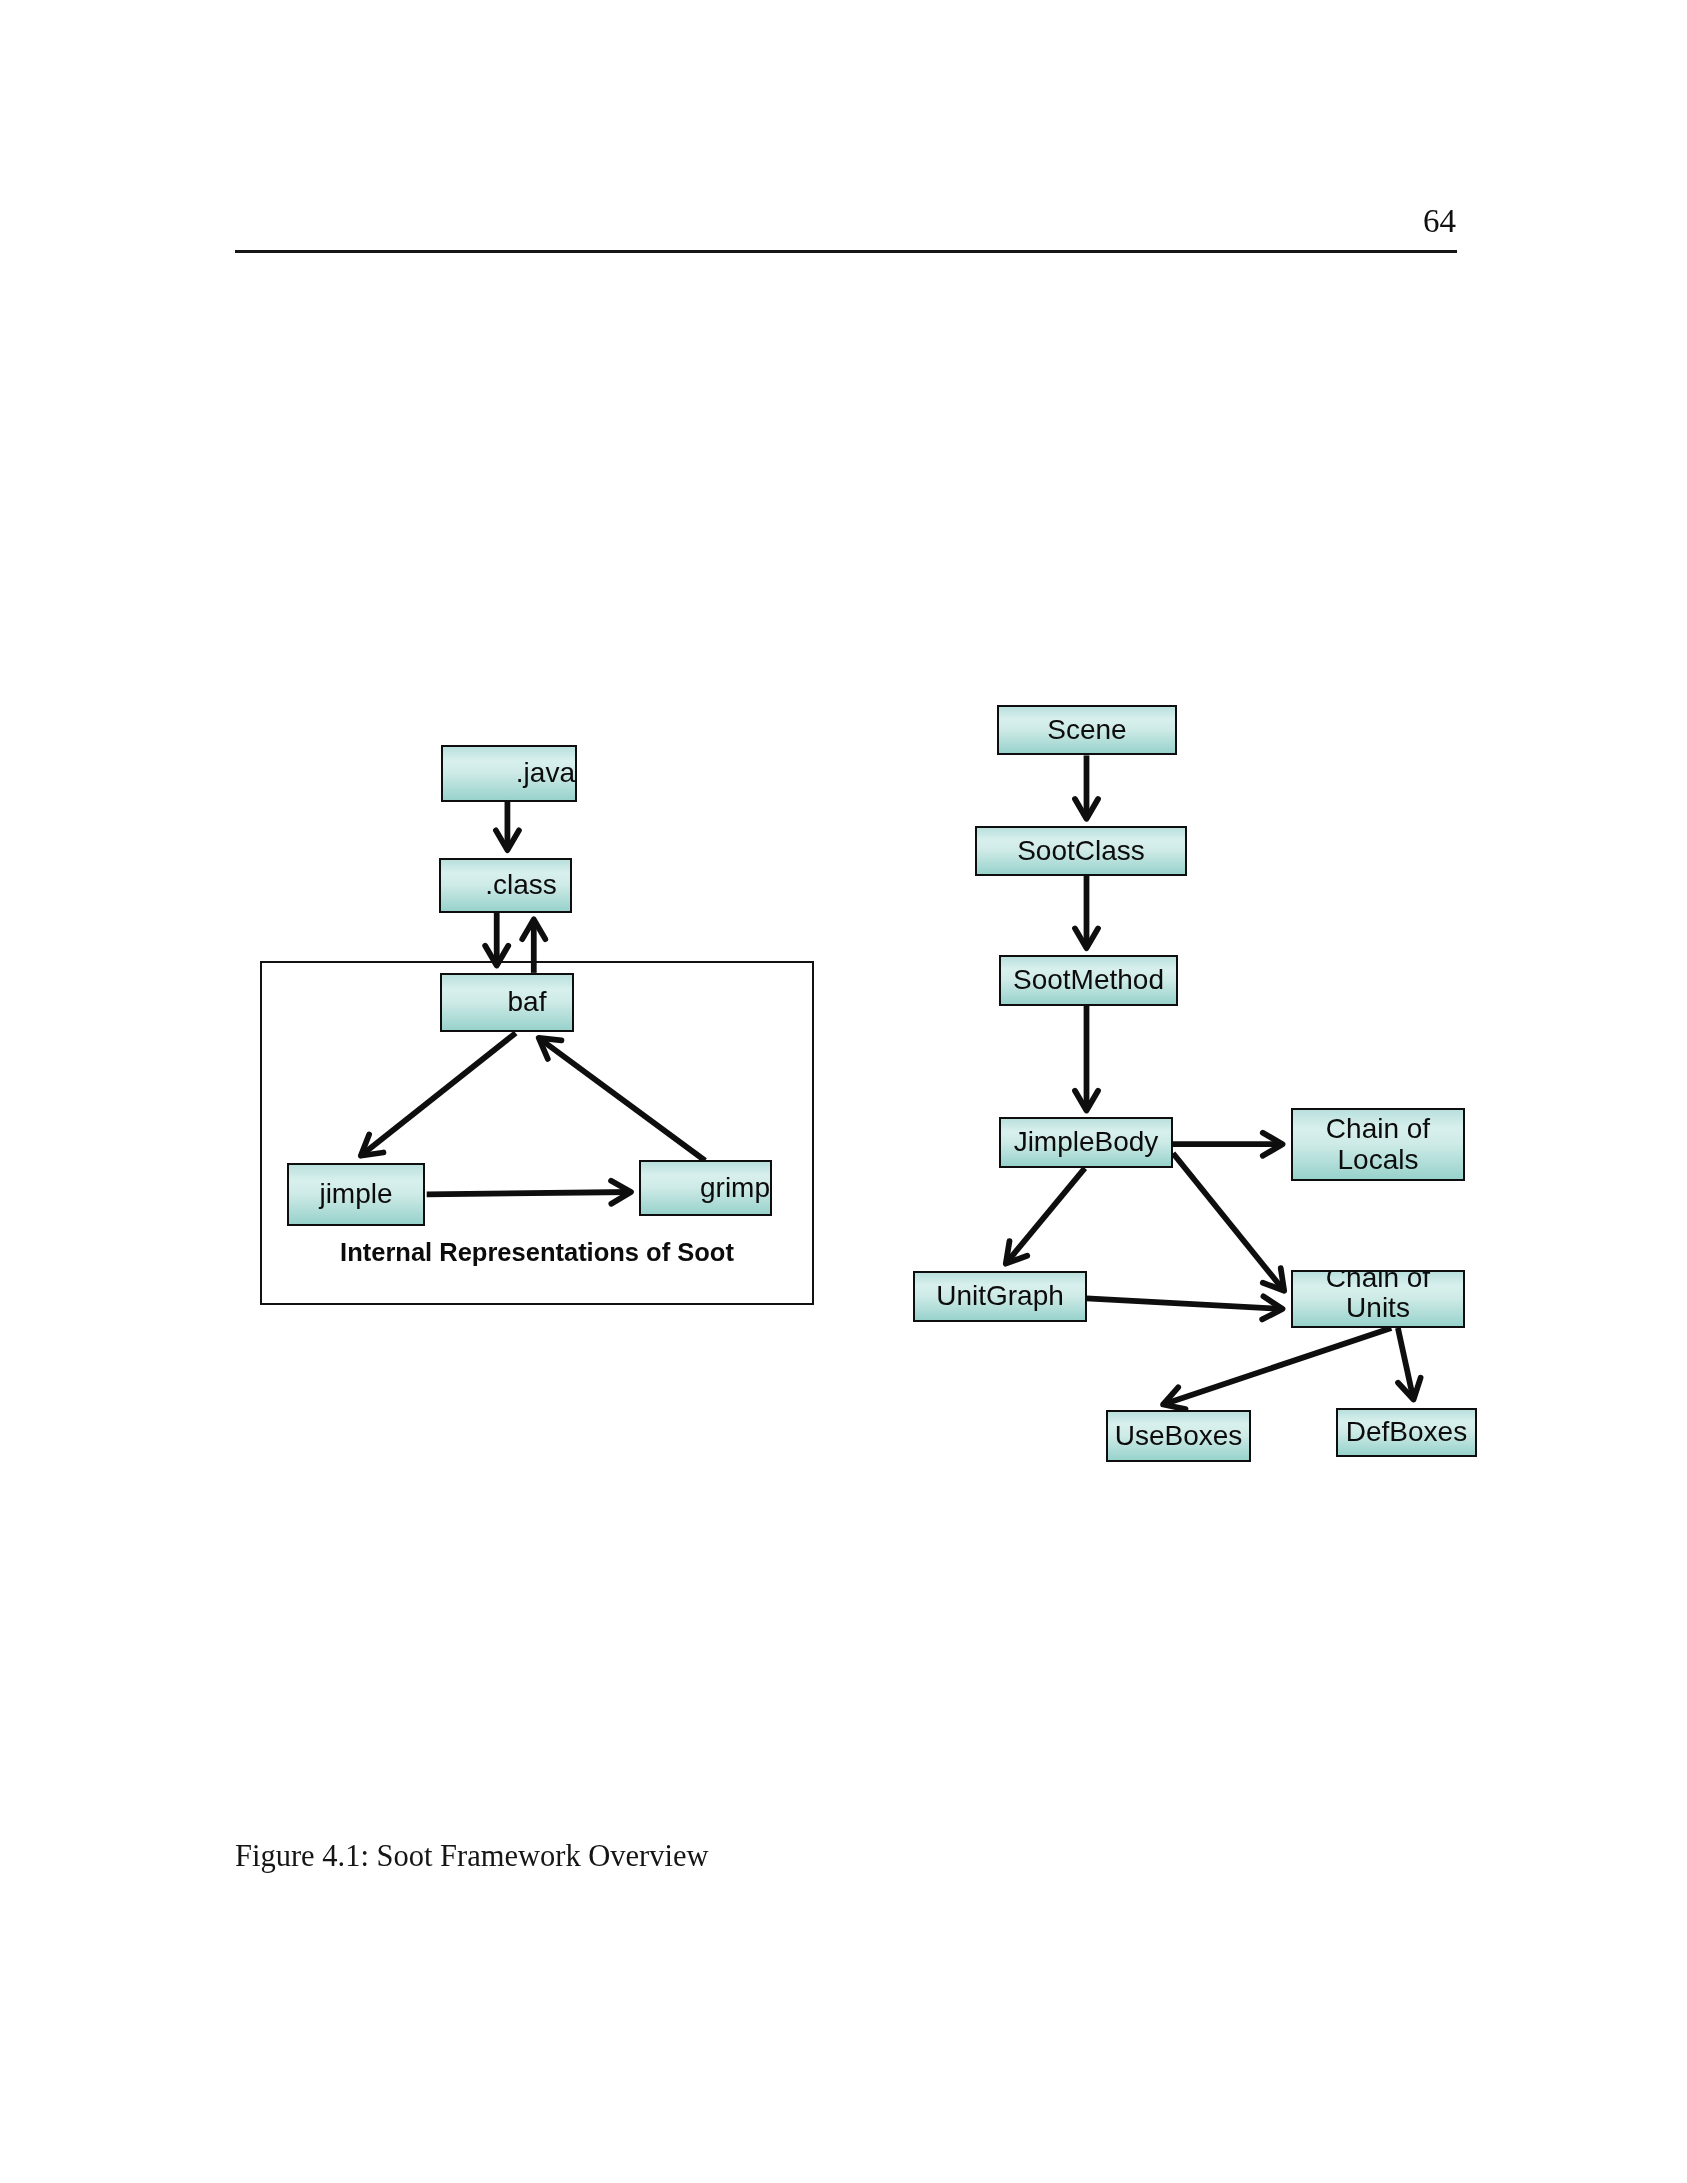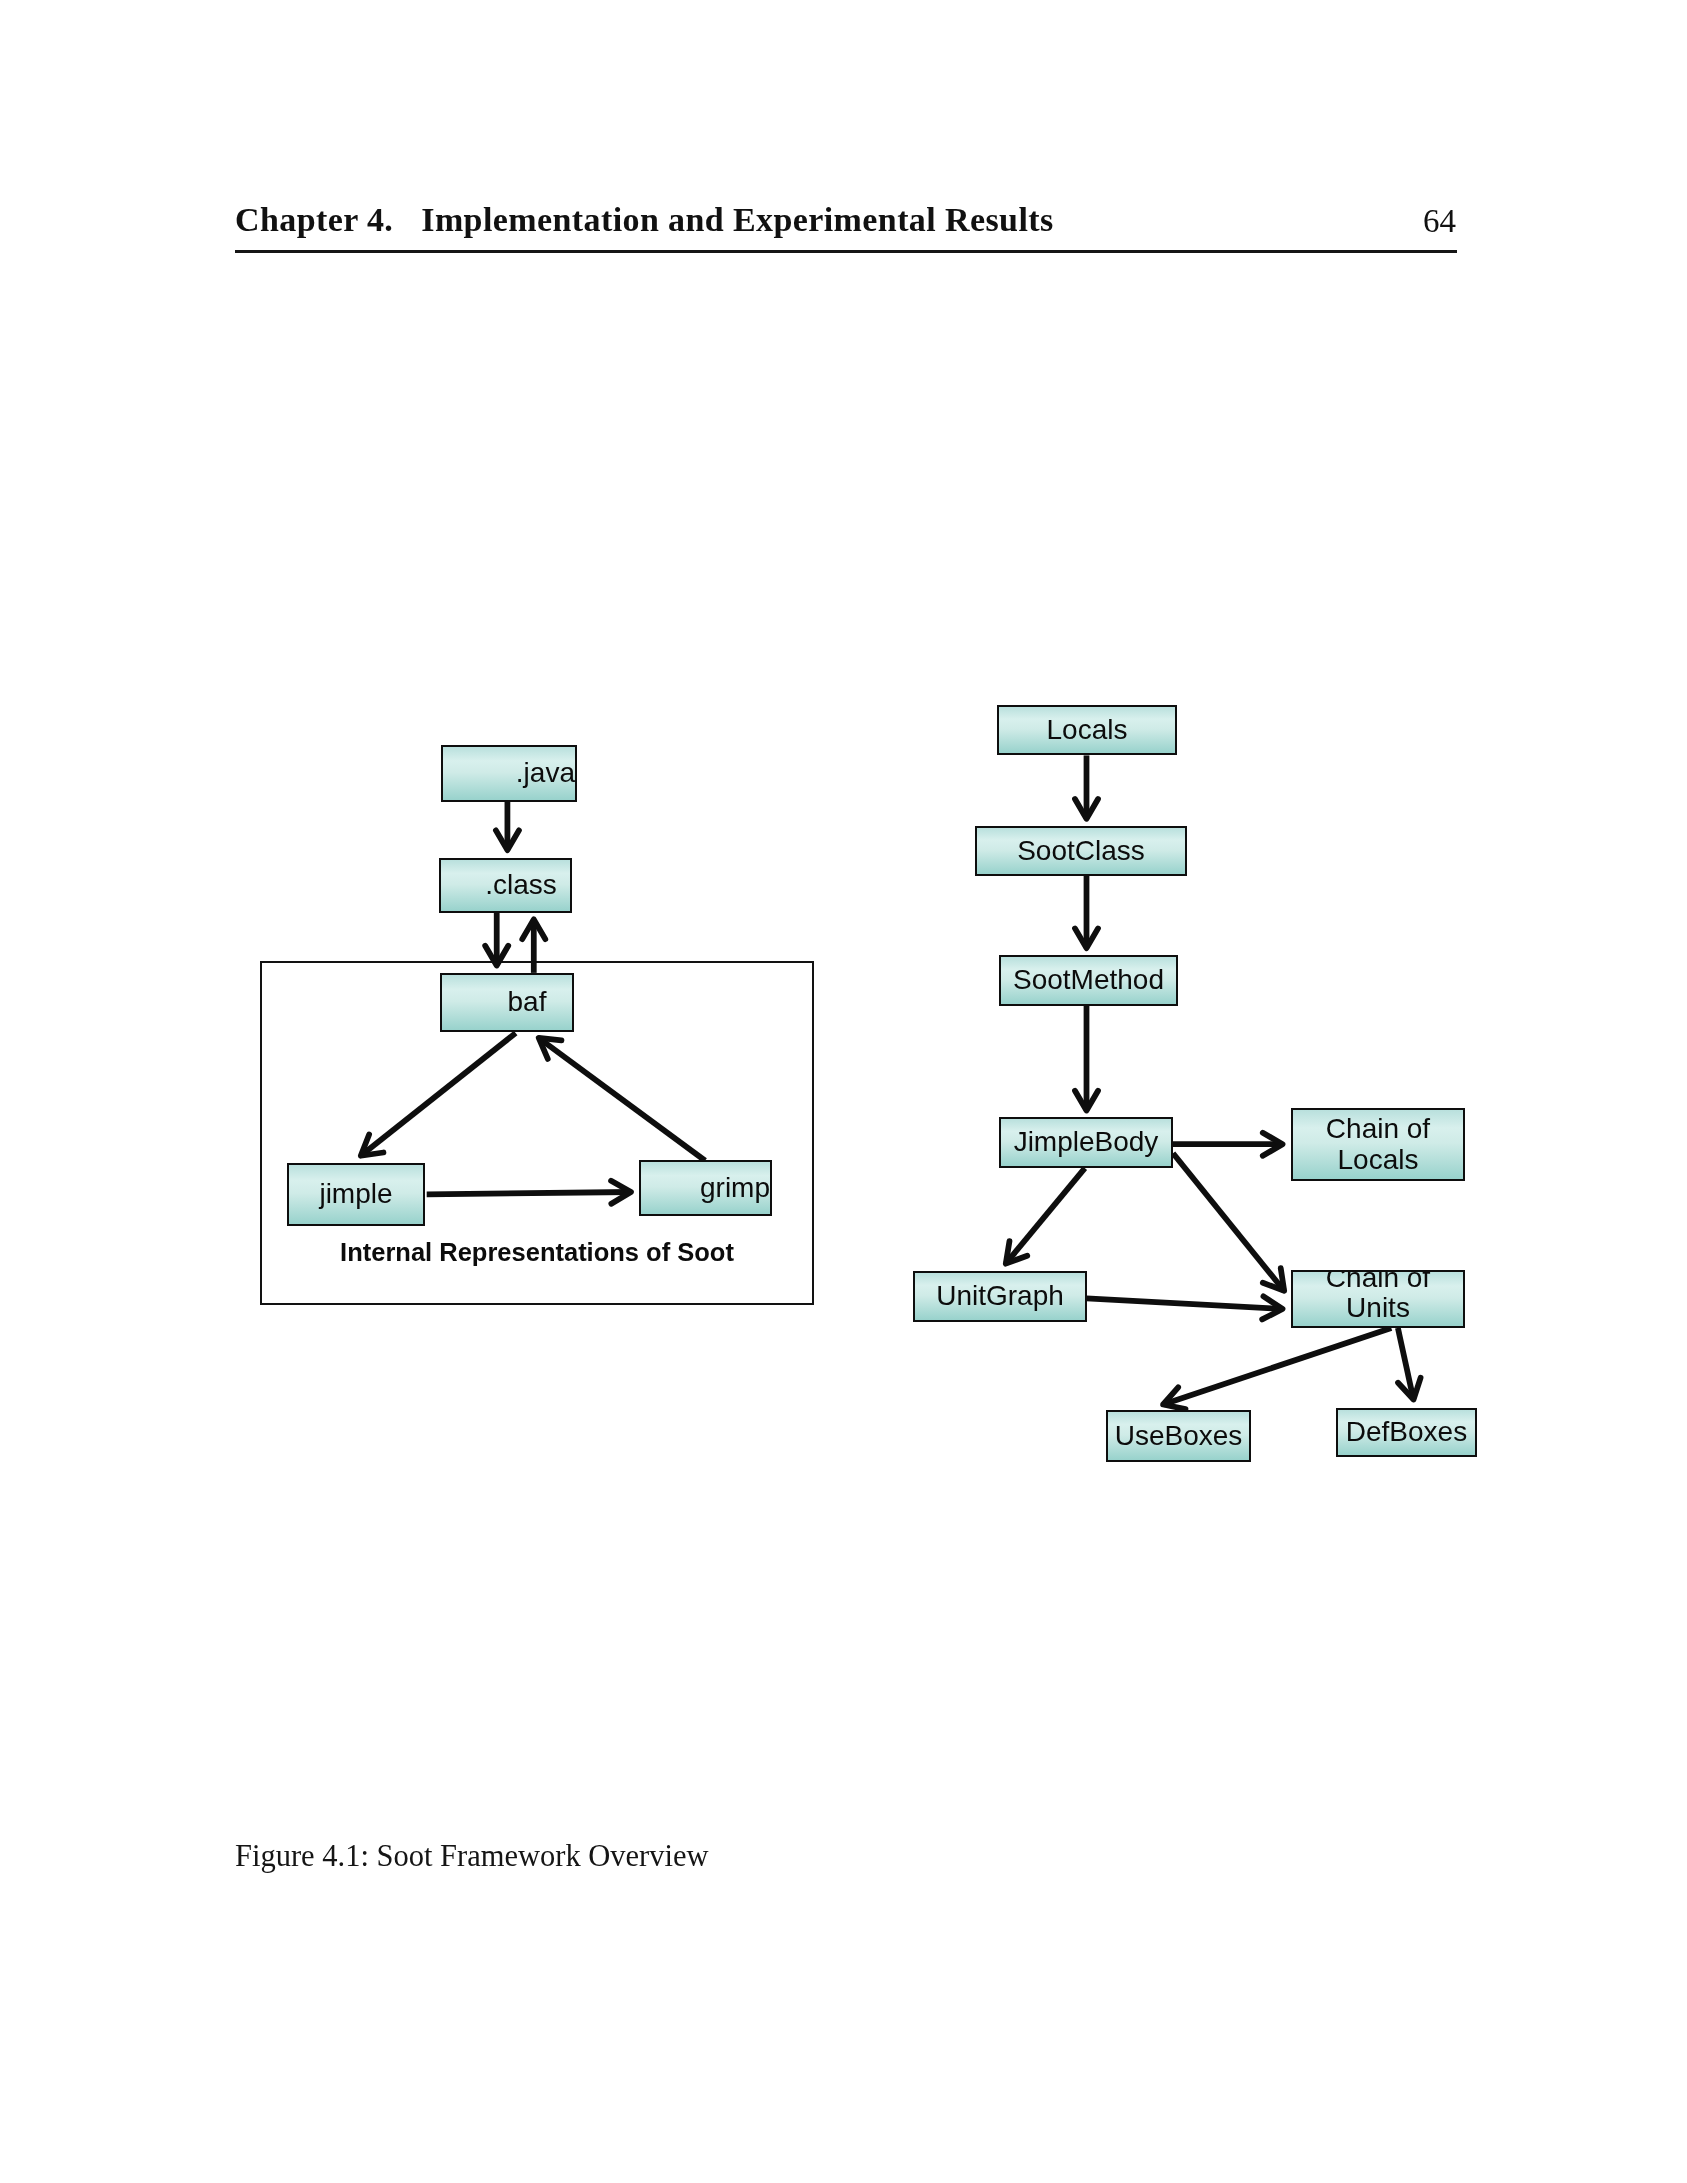--- a/index.html
+++ b/index.html
@@ -73,23 +73,20 @@
     position:absolute;left:235px;top:1839px;width:1222px;
     font-size:30.5px;
     font-family:"Liberation Serif", serif;color:#151515;
   }
 </style>
 </head>
 <body>
 
 <div class="page">
 
-  <div class="hdr-title">
-    <span class="chap">Chapter 4.</span><span>Implementation and Experimental Results</span>
-  </div>
   <div class="hdr-page">64</div>
   <div class="hdr-rule"></div>
 
   <div class="figure">
 
     <div class="group-rect"></div>
     <div class="group-label">Internal Representations of Soot</div>
 
     <svg class="arrows" width="1687" height="2183" viewBox="0 0 2048 2650">
       <defs>
@@ -128,21 +125,21 @@
       <span class="lbl">baf</span>
     </div>
     <div class="node" style="left:287px;top:1163px;width:138px;height:63px;">
       <span class="lbl">jimple</span>
     </div>
     <div class="node" style="left:639px;top:1160px;width:133px;height:56px;justify-content:flex-end;">
       <span class="lbl">grimp</span>
     </div>
 
     <div class="node" style="left:997px;top:705px;width:180px;height:50px;">
-      <span class="lbl">Locals</span>
+      <span class="lbl">Scene</span>
     </div>
     <div class="node" style="left:975px;top:826px;width:212px;height:50px;">
       <span class="lbl">SootClass</span>
     </div>
     <div class="node" style="left:999px;top:955px;width:179px;height:51px;">
       <span class="lbl">SootMethod</span>
     </div>
     <div class="node" style="left:999px;top:1117px;width:174px;height:51px;">
       <span class="lbl">JimpleBody</span>
     </div>

